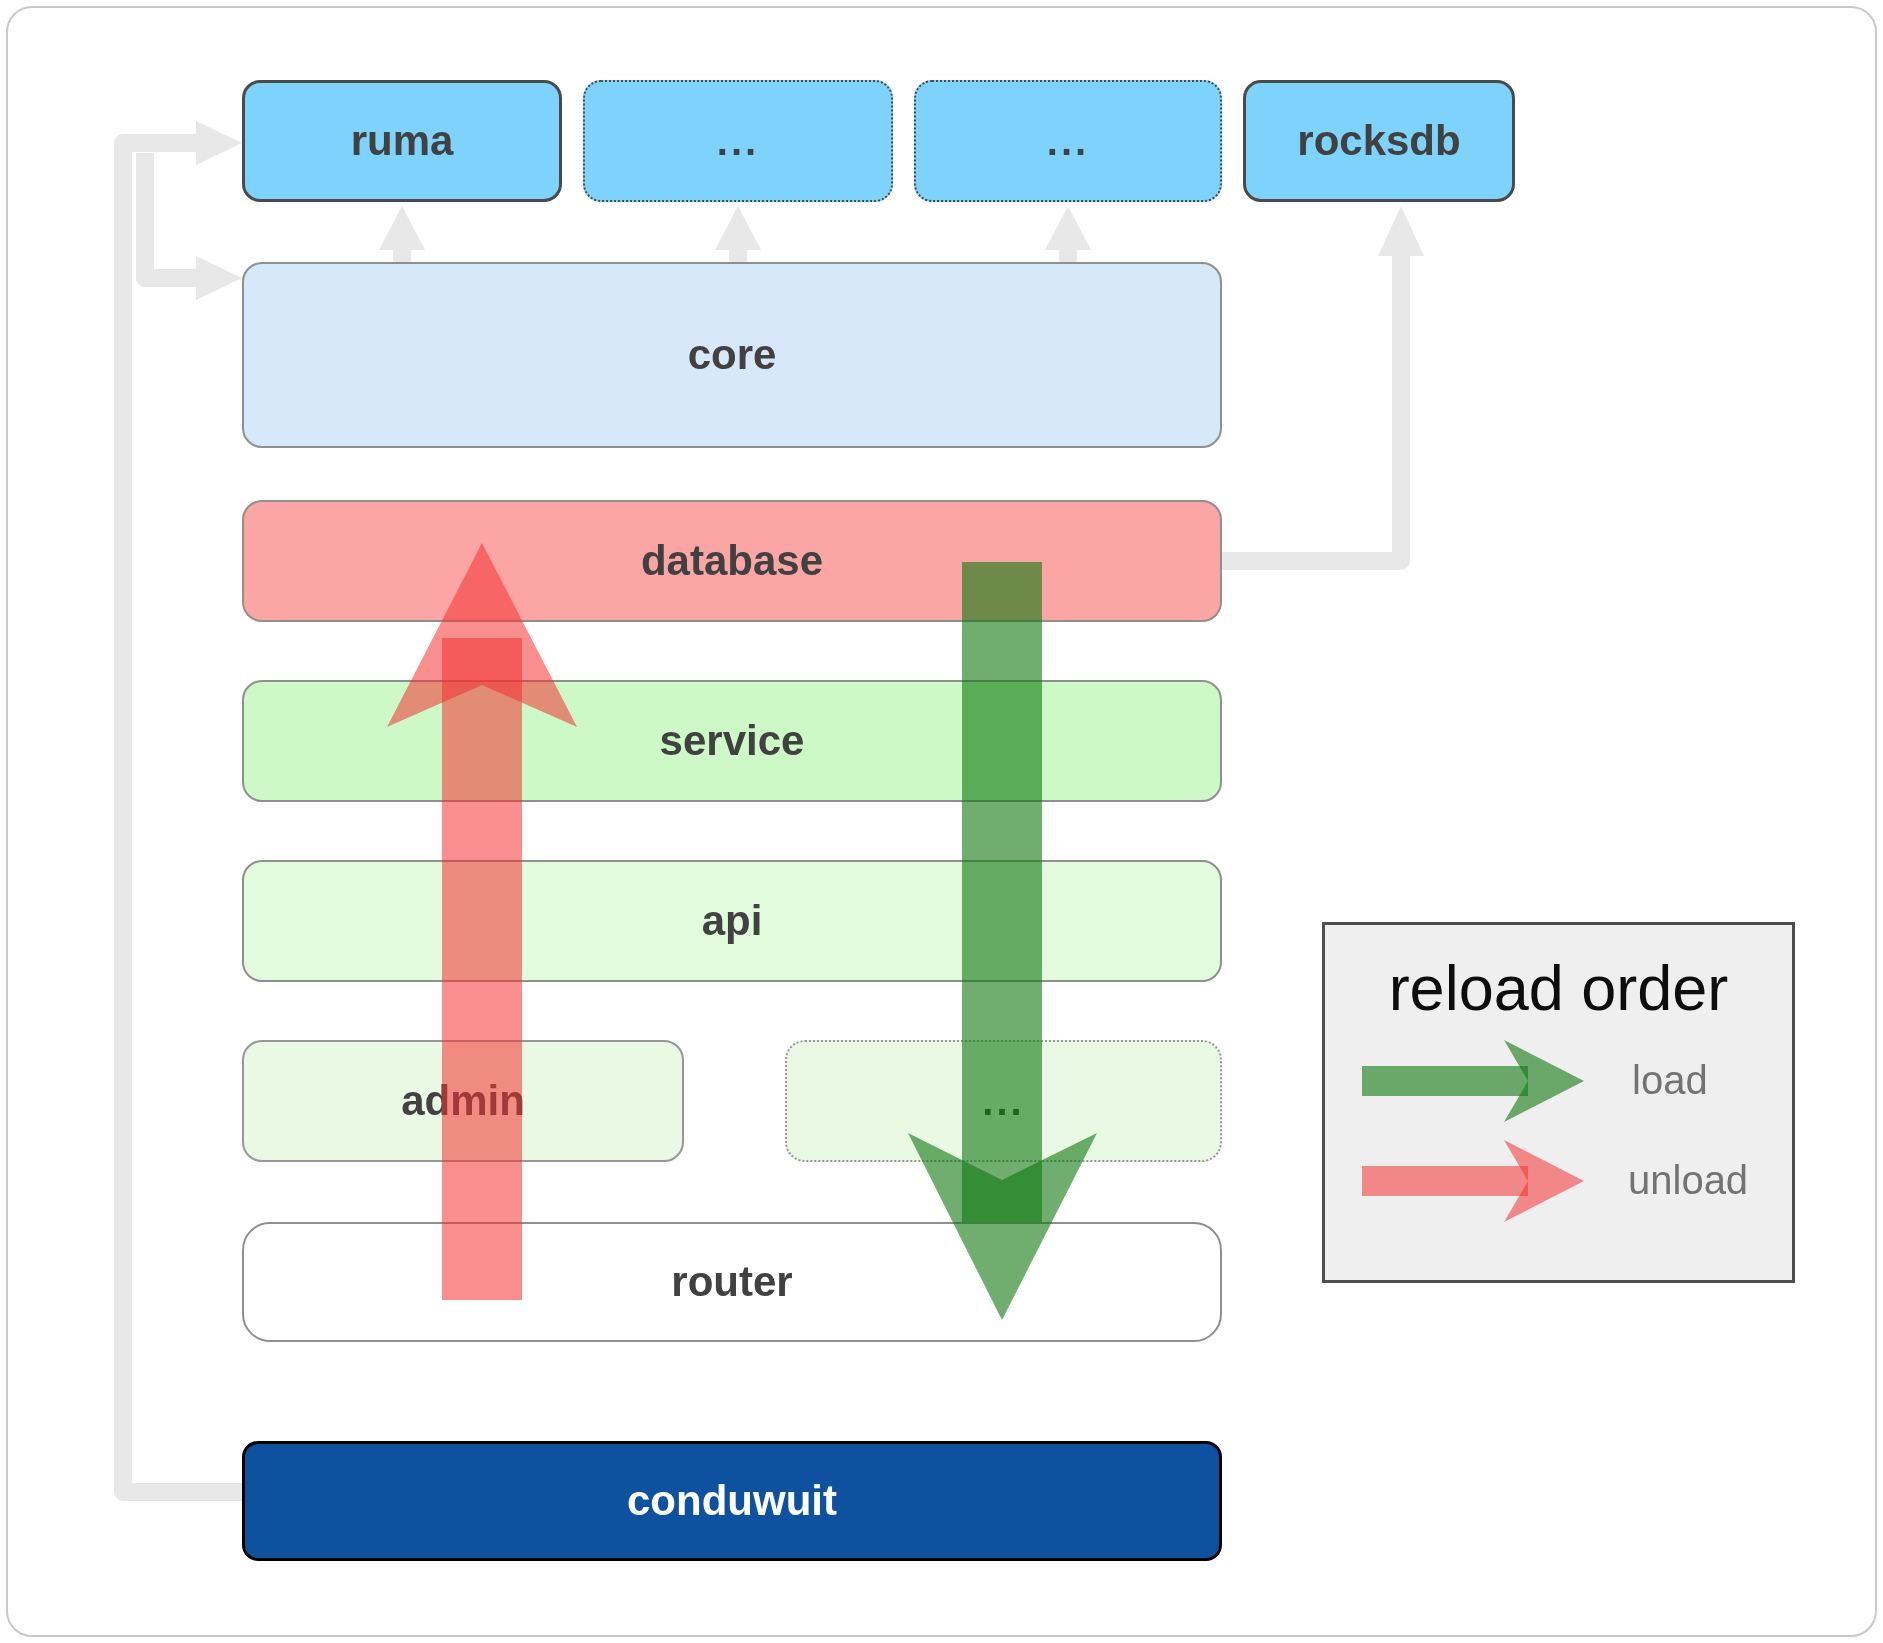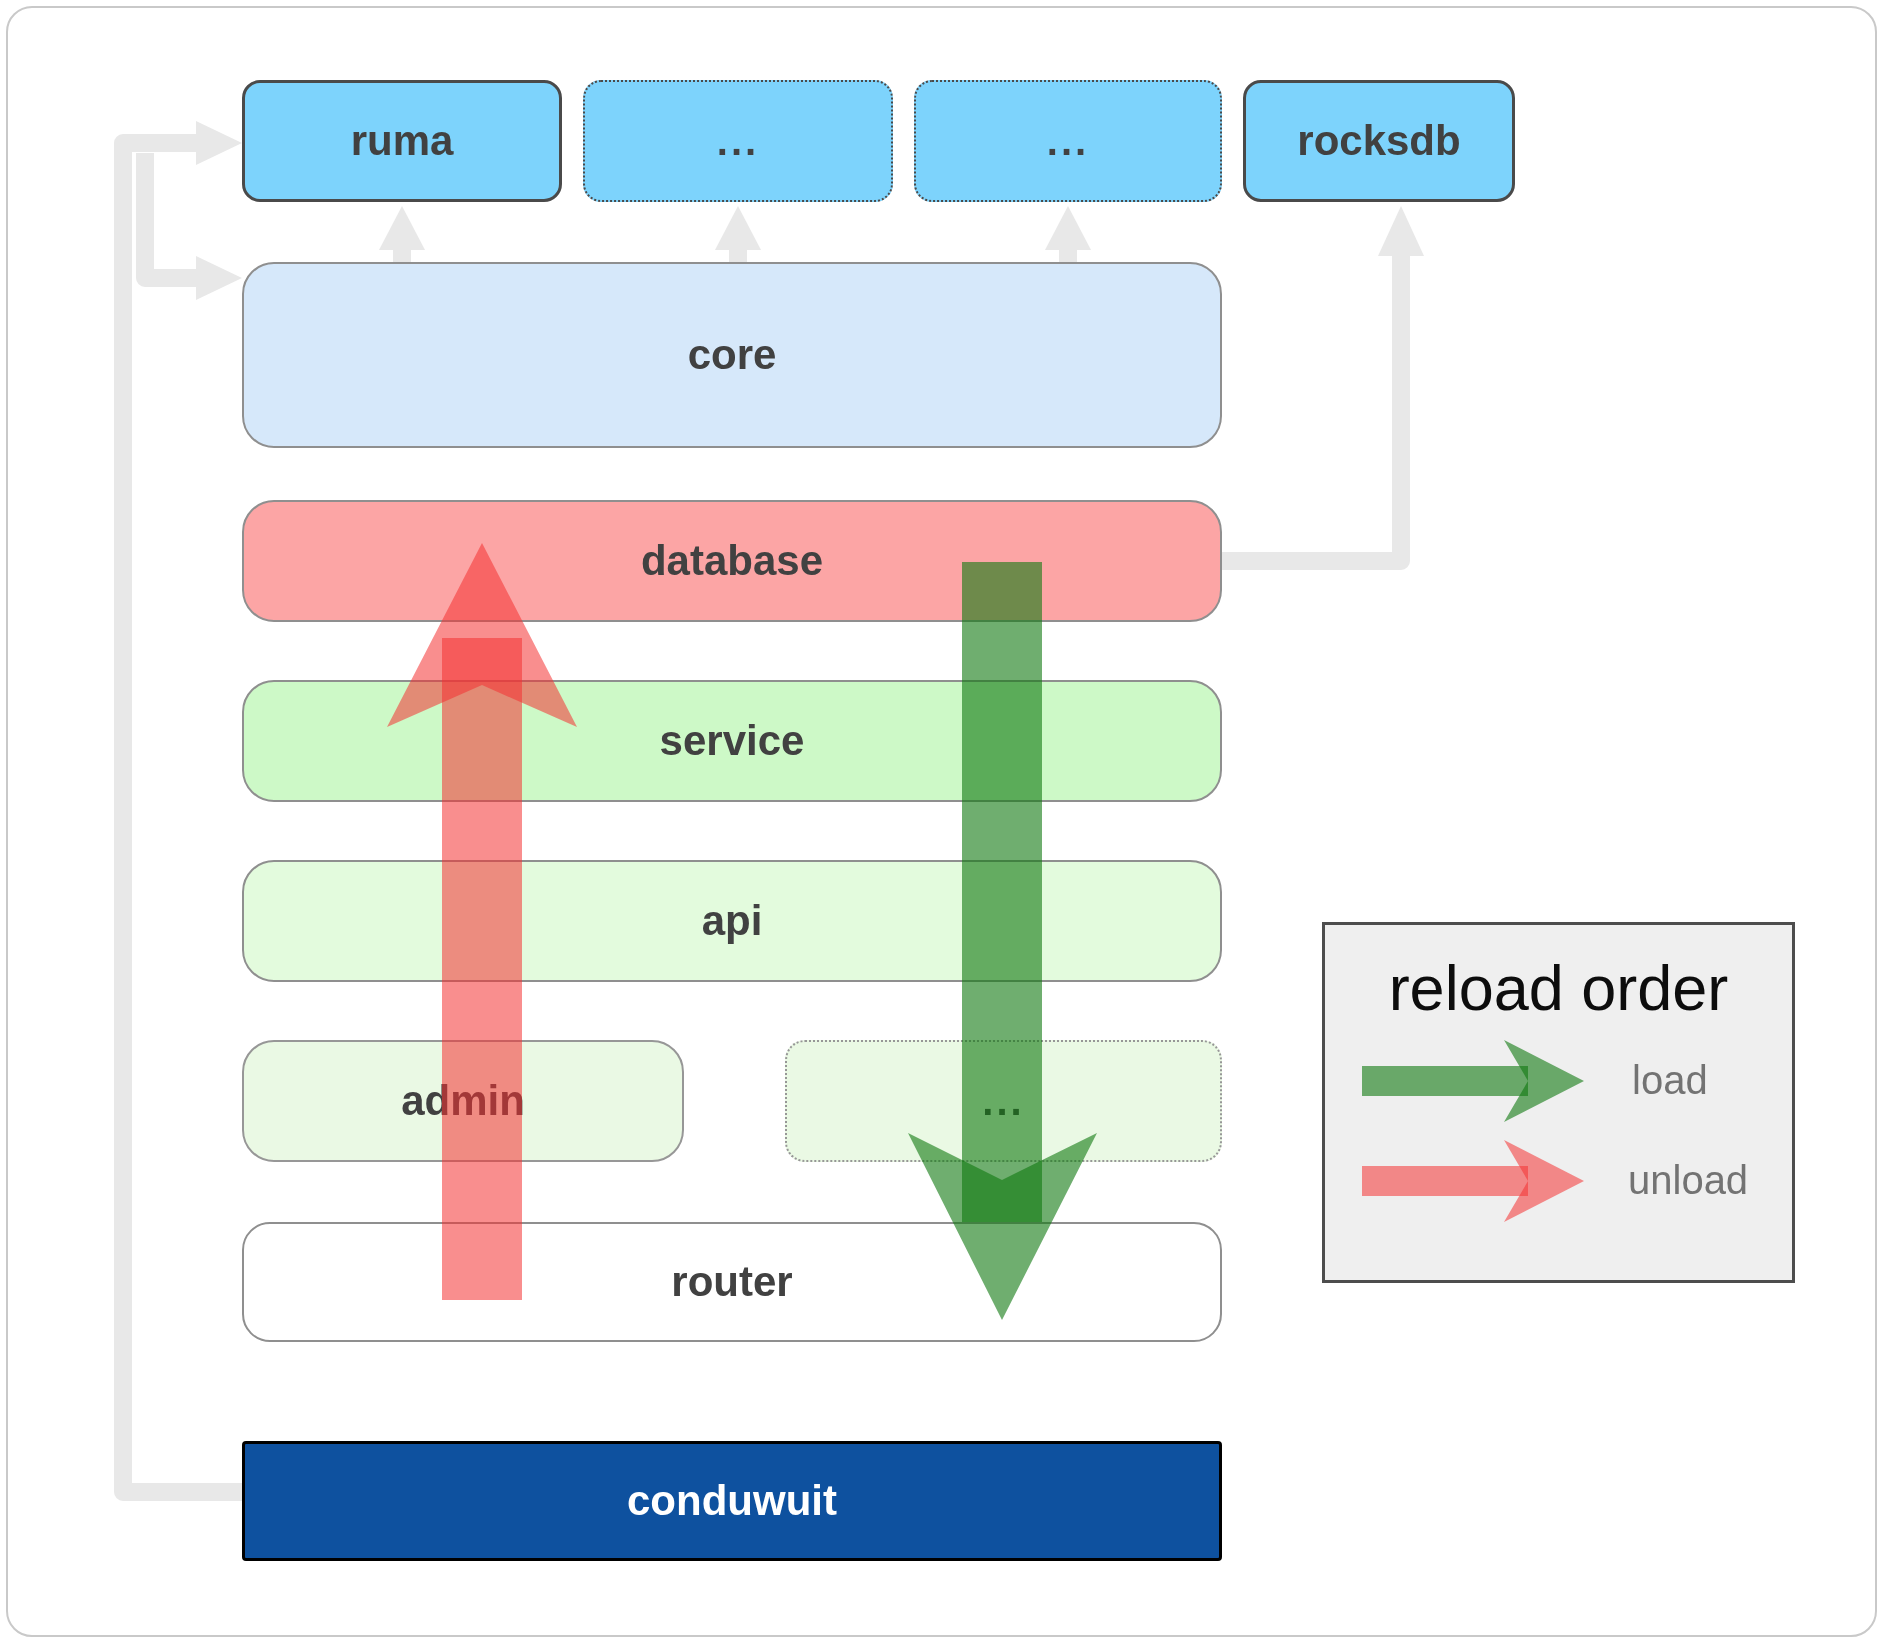--- a/index.html
+++ b/index.html
@@ -18,31 +18,31 @@
     position:absolute;box-sizing:border-box;
     display:flex;align-items:center;justify-content:center;
     font-size:42px;font-weight:600;color:#414141;
     z-index:2;
   }
   
   .peach{background:#7dd3fc;border:3px solid #4a4a4a;border-radius:18px;}
   .peach.dotted{border:2px dotted #4a4a4a;}
   .dots{font-weight:700;font-size:40px;letter-spacing:3px;}
   
-  .stackbox{border:2px solid #8f8f8f;border-radius:32px;}
+  .stackbox{border:2px solid #8f8f8f;border-radius:20px;}
   #node-core{left:242px;top:262px;width:980px;height:186px;background:#d6e8fa;}
   #node-database{left:242px;top:500px;width:980px;height:122px;background:#fca5a5;}
   #node-service{left:242px;top:680px;width:980px;height:122px;background:#cdf9c7;}
   #node-api{left:242px;top:860px;width:980px;height:122px;background:#e3fbdd;}
   #node-admin{left:242px;top:1040px;width:442px;height:122px;background:#eaf9e4;border-color:#979797;}
   #node-ellipsis-admin{left:785px;top:1040px;width:437px;height:122px;background:#eaf9e4;
     border:2px dotted #979797;border-radius:20px;}
   #node-router{left:242px;top:1222px;width:980px;height:120px;background:#ffffff;border-radius:28px;}
   #node-conduwuit{left:242px;top:1441px;width:980px;height:120px;background:#0e519f;
-    border:3px solid #000000;border-radius:4px;color:#ffffff;}
+    border:3px solid #000000;border-radius:16px;color:#ffffff;}
   #node-ruma{left:242px;top:80px;width:320px;height:122px;}
   #node-ellipsis-top1{left:583px;top:80px;width:310px;height:122px;}
   #node-ellipsis-top2{left:914px;top:80px;width:308px;height:122px;}
   #node-rocksdb{left:1243px;top:80px;width:272px;height:122px;}
   
   #legend{
     position:absolute;left:1322px;top:922px;width:473px;height:361px;
     box-sizing:border-box;background:#efefef;border:3px solid #4d4d4d;z-index:2;
   }
   #legend-title{

